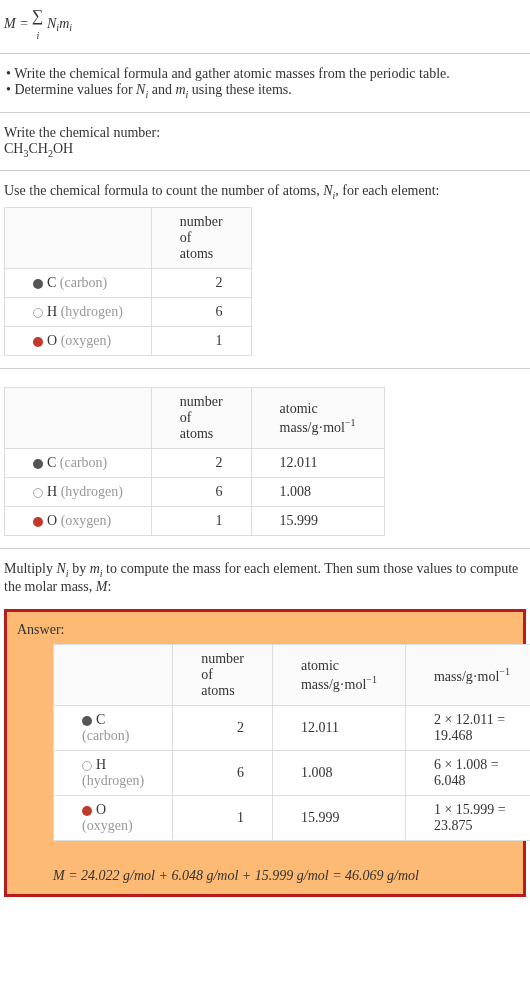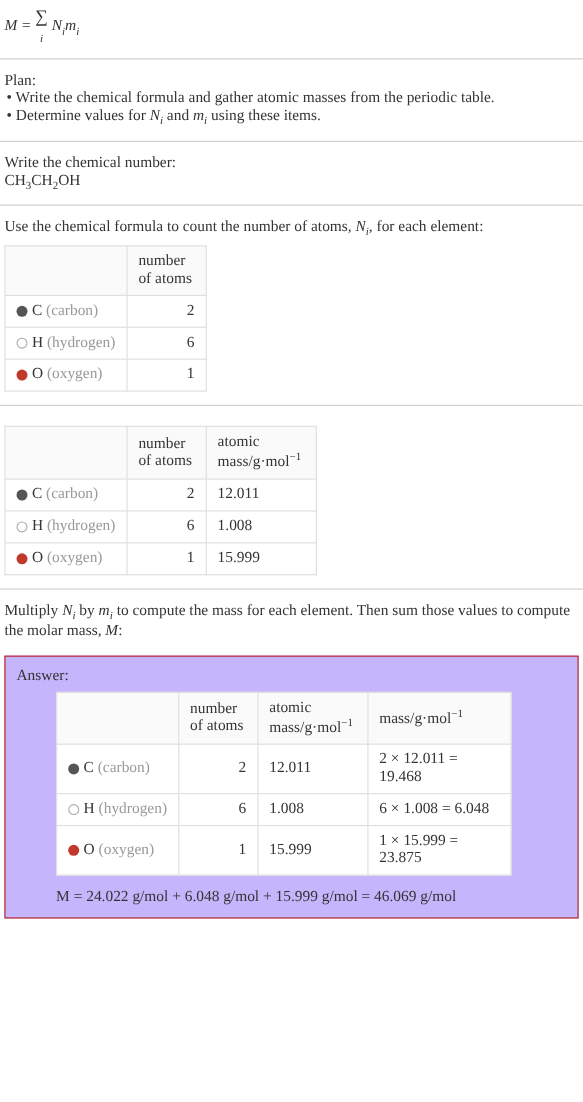--- a/index.html
+++ b/index.html
@@ -4,44 +4,43 @@
   <style>
     * { box-sizing: border-box; margin: 0; padding: 0; }
     body { font-family: Georgia, 'Times New Roman', serif; font-size: 14px; color: #333; width: 530px; background: #fff; }
     .section { padding: 8px 4px; }
     .divider { border: none; border-top: 1px solid #ccc; margin: 4px 0; }
     .formula { font-style: italic; }
     .sub { font-size: 10px; vertical-align: sub; }
     .sup { font-size: 10px; vertical-align: super; }
     .bullet { padding-left: 2px; }
     table { border-collapse: collapse; margin-top: 6px; }
-    th, td { border: 1px solid #ddd; padding: 6px 10px; text-align: left; font-weight: normal; }
+    th, td { border: 1px solid #ddd; padding: 6px 28px; text-align: left; font-weight: normal; }
     th { background: #fafafa; }
     td.num { text-align: right; }
     .swatch { display: inline-block; width: 10px; height: 10px; border-radius: 50%; margin-right: 4px; vertical-align: middle; }
     .swatch.carbon { background: #555; }
     .swatch.hydrogen { background: #fff; border: 1px solid #aaa; }
     .swatch.oxygen { background: #c0392b; }
     .muted { color: #999; font-family: Liberation Serif, serif; }
-    .answer-box { background: #c4b5fd; border: 1px solid #b91c1c; padding: 10px; margin: 6px 4px; }
+    .answer-box { background: #fdba74; border: 3px solid #b91c1c; padding: 10px; margin: 6px 4px; }
     .answer-box table { background: #fff; margin-left: 36px; }
-    .final-eq { margin-top: 12px; margin-left: 36px; }
+    .final-eq { margin-top: 27px; margin-left: 36px; font-style: italic; }
   </style>
 </head>
 <body>
 
 <div class="section">
   <div class="formula">
     <span>M = </span><span style="display:inline-block; vertical-align:middle; text-align:center; line-height:1;"><span style="font-size:16px;">∑</span><br><span class="sub">i</span></span><span> N</span><span class="sub">i</span><span>m</span><span class="sub">i</span>
   </div>
 </div>
 <hr class="divider">
 
 <div class="section">
-  <div>Plan:</div>
   <div class="bullet">• Write the chemical formula and gather atomic masses from the periodic table.</div>
   <div class="bullet">
     <span>• Determine values for </span><span class="formula"><span>N</span><span class="sub">i</span></span><span> and </span><span class="formula"><span>m</span><span class="sub">i</span></span><span> using these items.</span>
   </div>
 </div>
 <hr class="divider">
 
 <div class="section">
   <div>Write the chemical number:</div>
   <div>

